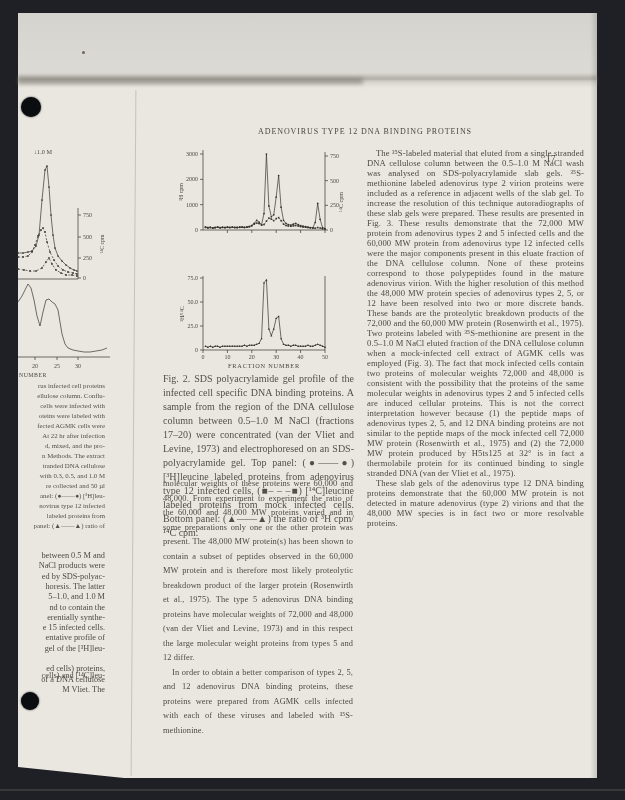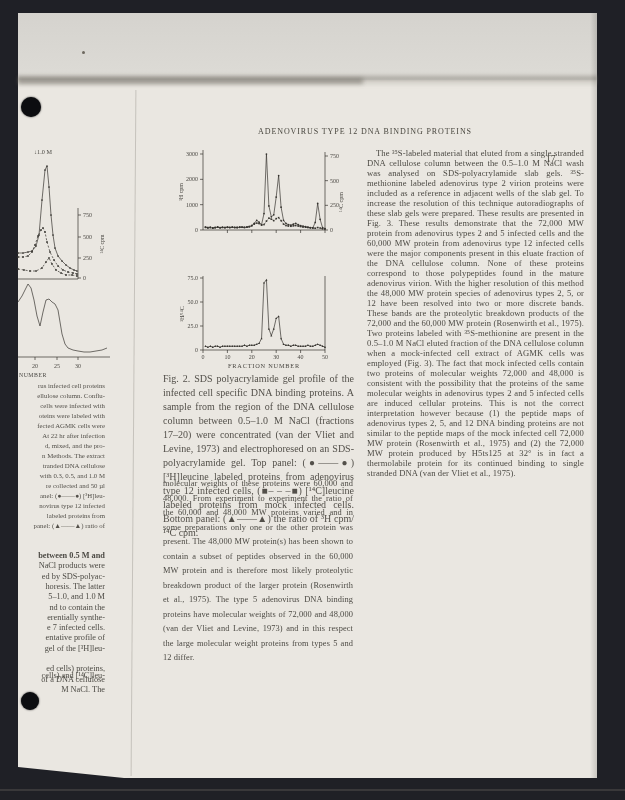--- a/index.html
+++ b/index.html
@@ -187,34 +187,34 @@
     <div style="top: 70px;">n Methods. The extract</div>
     <div style="top: 80px;">tranded DNA cellulose</div>
     <div style="top: 90px;">with 0.3, 0.5, and 1.0 M</div>
     <div style="top: 100px;">re collected and 50 µl</div>
     <div style="top: 110px;">anel: (●——●) [³H]leu-</div>
     <div style="top: 120px;">novirus type 12 infected</div>
     <div style="top: 130px;">labeled proteins from</div>
     <div style="top: 140px;">panel: (▲——▲) ratio of</div>
   </div>
 <div class="abs strip-block" id="strip-body">
-    <div style="top: 0px; font-weight: bold;">between 0.5 M and</div>
+    <div style="top: 0px;">between 0.5 M and</div>
     <div style="top: 10.3px;">NaCl products were</div>
     <div style="top: 20.6px;">ed by SDS-polyac-</div>
     <div style="top: 30.9px; padding-left: 31px;">horesis. The latter</div>
     <div style="top: 41.2px;">5–1.0, and 1.0 M</div>
     <div style="top: 51.5px;">nd to contain the</div>
     <div style="top: 61.8px; text-align: center;">erentially synthe-</div>
-    <div style="top: 72.1px;">e 7 infected cells.</div>
+    <div style="top: 72.1px;">e 15 infected cells.</div>
     <div style="top: 82.4px;">entative profile of</div>
     <div style="top: 92.7px;">gel of the [³H]leu-</div>
     <div style="top: 120px;">cells) and [¹⁴C]leu-</div>
     <div style="top: 113.3px;">ed cells) proteins,</div>
     <div style="top: 123.6px;">of a DNA cellulose</div>
-    <div style="top: 133.9px;">M NaCl. The</div>
+    <div style="top: 133.9px;">M Vliet. The</div>
   </div>
 
 <svg class="abs" id="svg-main-top" width="200" height="145" viewBox="0 0 200 145">
     <line x1="43" y1="10" x2="43" y2="90" stroke="#36342f" stroke-width="0.7"></line>
     <line x1="43" y1="90" x2="165" y2="90" stroke="#36342f" stroke-width="0.7"></line>
     <line x1="165" y1="12" x2="165" y2="90" stroke="#36342f" stroke-width="0.7"></line>
     <line x1="40" y1="90" x2="43" y2="90" stroke="#36342f" stroke-width="0.7"></line>
     <text x="38" y="92" font-size="6" text-anchor="end">0</text>
     <line x1="40" y1="64.66666666666667" x2="43" y2="64.66666666666667" stroke="#36342f" stroke-width="0.7"></line>
     <text x="38" y="66.66666666666667" font-size="6" text-anchor="end">1000</text>
@@ -415,21 +415,23 @@
     <path d="M155.24 76.10000000000001L154.24 78L156.24 78Z" fill="#36342f"></path>
     <path d="M157.68 75.14L156.68 77.03999999999999L158.68 77.03999999999999Z" fill="#36342f"></path>
     <path d="M160.12 76.10000000000001L159.12 78L161.12 78Z" fill="#36342f"></path>
     <path d="M162.56 77.06L161.56 78.96L163.56 78.96Z" fill="#36342f"></path>
     <path d="M165 78.02000000000001L164 79.92L166 79.92Z" fill="#36342f"></path>
   </svg>
 
 <div class="abs" id="figure-caption">Fig. 2. SDS polyacrylamide gel profile of the infected cell specific DNA binding proteins. A sample from the region of the DNA cellulose column between 0.5–1.0 M NaCl (fractions 17–20) were concentrated (van der Vliet and Levine, 1973) and electrophoresed on an SDS-polyacrylamide gel. Top panel: (●——●) [³H]leucine labeled proteins from adenovirus type 12 infected cells, (■– – –■) [¹⁴C]leucine labeled proteins from mock infected cells. Bottom panel: (▲——▲) the ratio of ³H cpm/¹⁴C cpm.</div>
 <div class="abs bodycol" id="left-column">
   <p>molecular weights of these proteins were 60,000 and 48,000. From experiment to experiment the ratio of the 60,000 and 48,000 MW proteins varied and in some preparations only one or the other protein was present. The 48,000 MW protein(s) has been shown to contain a subset of peptides observed in the 60,000 MW protein and is therefore most likely proteolytic breakdown product of the larger protein (Rosenwirth et al., 1975). The type 5 adenovirus DNA binding proteins have molecular weights of 72,000 and 48,000 (van der Vliet and Levine, 1973) and in this respect the large molecular weight proteins from types 5 and 12 differ.</p>
+  <p class="indent">In order to obtain a better comparison of types 2, 5, and 12 adenovirus DNA binding proteins, these proteins were prepared from AGMK cells infected with each of these viruses and labeled with ³⁵S-methionine.</p>
 </div>
 <div class="abs bodycol" id="right-column">
   <p class="indent">The ³⁵S-labeled material that eluted from a single stranded DNA cellulose column between the 0.5–1.0 M NaCl wash was analysed on SDS-polyacrylamide slab gels. ³⁵S-methionine labeled adenovirus type 2 virion proteins were included as a reference in adjacent wells of the slab gel. To increase the resolution of this technique autoradiographs of these slab gels were prepared. These results are presented in Fig. 3. These results demonstrate that the 72,000 MW protein from adenovirus types 2 and 5 infected cells and the 60,000 MW protein from adenovirus type 12 infected cells were the major components present in this eluate fraction of the DNA cellulose column. None of these proteins correspond to those polypeptides found in the mature adenovirus virion. With the higher resolution of this method the 48,000 MW protein species of adenovirus types 2, 5, or 12 have been resolved into two or more discrete bands. These bands are the proteolytic breakdown products of the 72,000 and the 60,000 MW protein (Rosenwirth et al., 1975). Two proteins labeled with ³⁵S-methionine are present in the 0.5–1.0 M NaCl eluted fraction of the DNA cellulose column when a mock-infected cell extract of AGMK cells was employed (Fig. 3). The fact that mock infected cells contain two proteins of molecular weights 72,000 and 48,000 is consistent with the possibility that the proteins of the same molecular weights in adenovirus types 2 and 5 infected cells are induced cellular proteins. This is not the correct interpretation however because (1) the peptide maps of adenovirus types 2, 5, and 12 DNA binding proteins are not similar to the peptide maps of the mock infected cell 72,000 MW protein (Rosenwirth et al., 1975) and (2) the 72,000 MW protein produced by H5ts125 at 32° is in fact a thermolabile protein for its continued binding to single stranded DNA (van der Vliet et al., 1975).</p>
+  <p class="indent">These slab gels of the adenovirus type 12 DNA binding proteins demonstrate that the 60,000 MW protein is not detected in mature adenovirus (type 2) virions and that the 48,000 MW species is in fact two or more resolvable proteins.</p>
 </div>
 
 <div class="abs hole" id="hole-top"></div>
 <div class="abs hole" id="hole-bottom"></div>
 <div class="abs" id="corner-cut"></div>
 <div class="abs" id="bottom-table-line"></div>
 
 </body></html>

